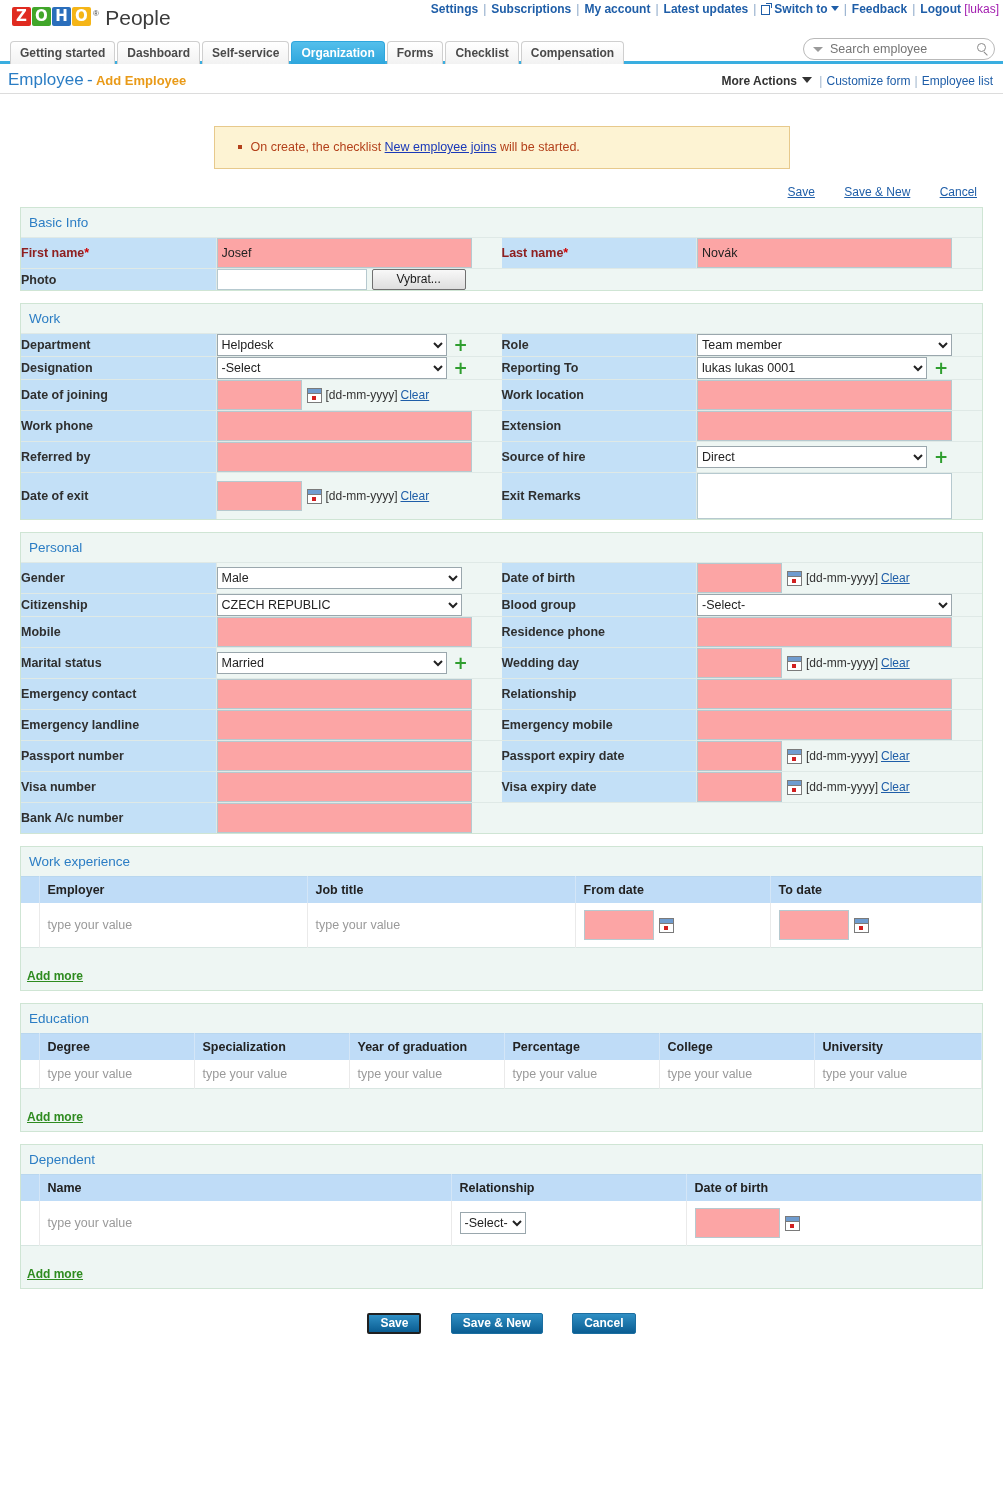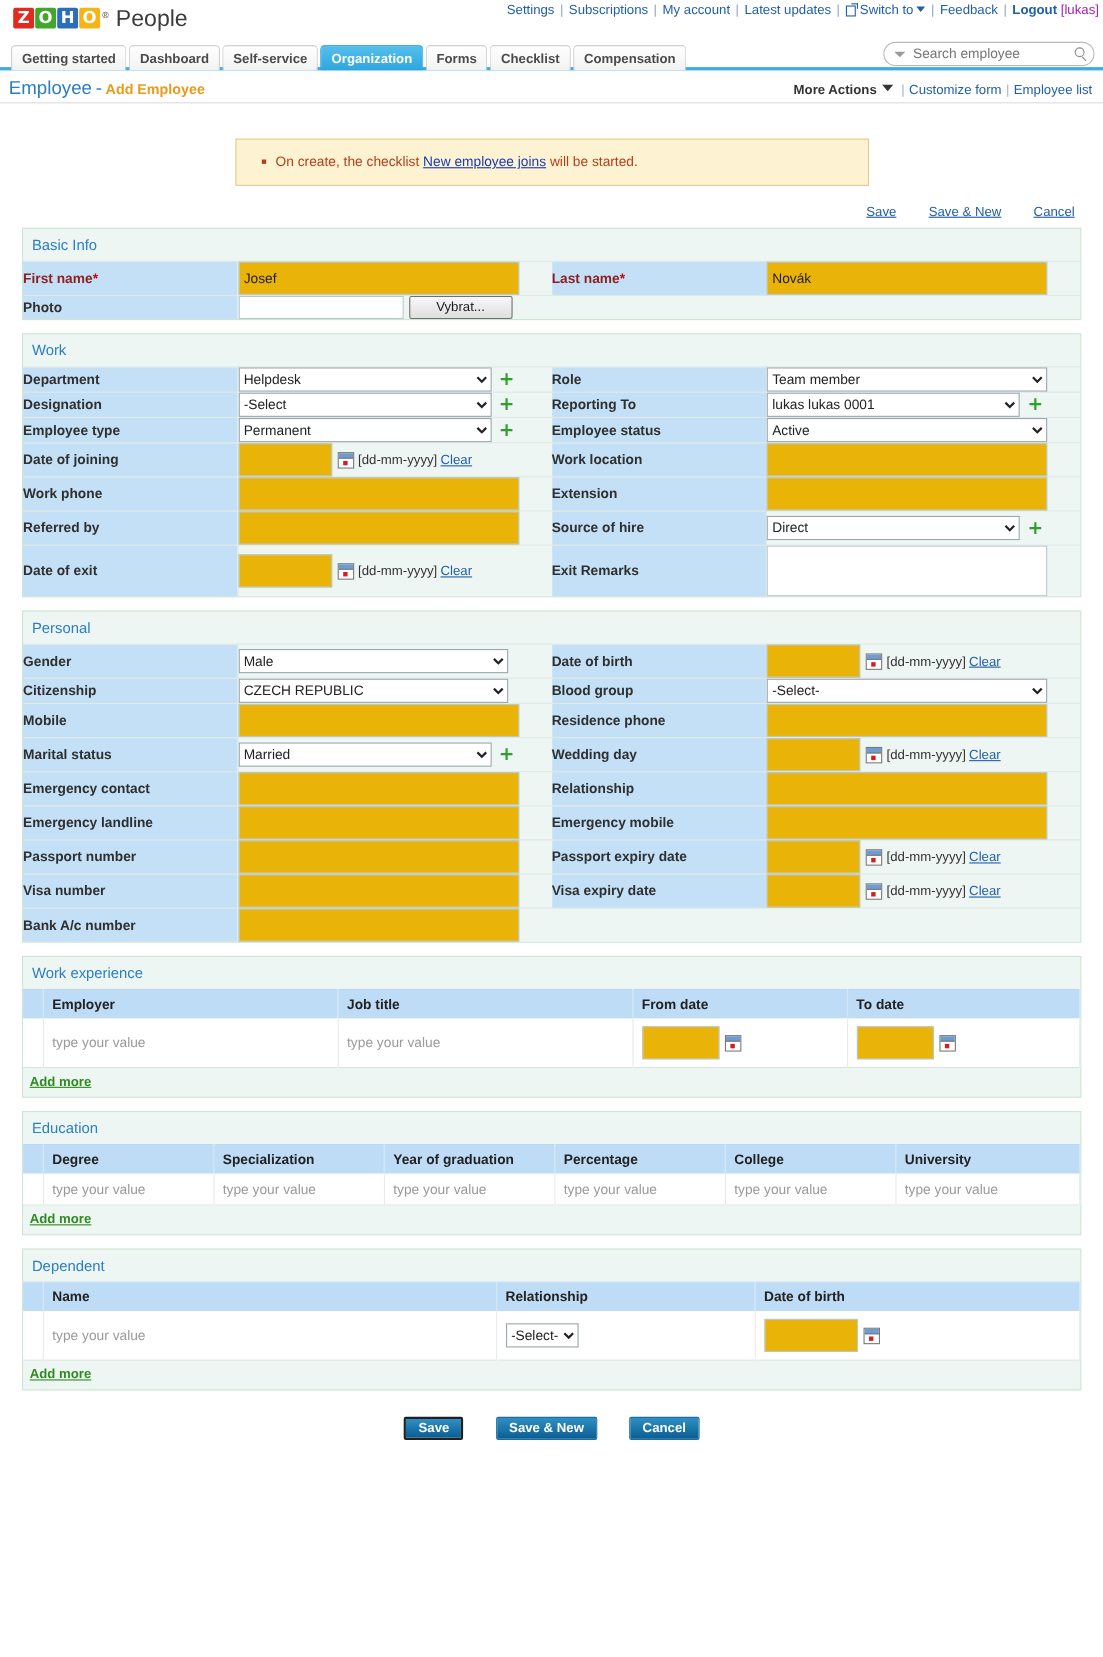--- a/index.html
+++ b/index.html
@@ -21,20 +21,21 @@
   .toplinks {
     position: absolute;
     right: 4px; top: 2px;
     font-size: 12px;
     color: #1f5ea8;
     white-space: nowrap;
   }
   .toplinks a {
     color: #1f5ea8;
     text-decoration: none;
+    font-weight: bold;
   }
   .toplinks .sep { color: #8aa7c8; margin: 0 5px; }
   .toplinks .bold { font-weight: bold; }
   .toplinks .user { color: #a21caf; }
   .switch-ico {
     display: inline-block;
     width: 11px; height: 11px;
     position: relative;
     vertical-align: -1px;
     margin-right: 2px;
@@ -284,21 +285,21 @@
   td.lbl.req { color: #8e2020; }
   td.lbl .star { color: #d00000; }
   td.val {
     background: #eef6f3;
     padding: 6px 0 6px 8px;
   }
   
   input.txt {
     height: 22px;
     border: 1px solid #b6c9cf;
-    background: #eab308;
+    background: #fca5a5;
     font-size: 12.5px;
     padding: 14px 4px;
     font-family: "Liberation Sans", sans-serif;
     color: #222;
     vertical-align: middle;
   }
   input.w255 { width: 255px; }
   input.w85 { width: 85px; }
   input.w70 { width: 70px; }
   select.sel {
@@ -434,21 +435,21 @@
   table.subtbl td.rowhandle {
     width: 18px; padding: 0;
     background: #fff;
   }
   .addmore {
     display: inline-block;
     color: #2e8b1f;
     font-size: 12px;
     font-weight: bold;
     text-decoration: underline;
-    margin: 5px 0 7px 6px;
+    margin: 21px 0 7px 6px;
     cursor: pointer;
   }
   
   .footbtns {
     text-align: center;
     padding: 12px 0 16px 0;
   }
   .btn {
     display: inline-block;
     height: 21px;
@@ -559,30 +560,20 @@
       </td>
     </tr>
     <tr>
       <td class="lbl"><span>Designation</span></td>
       <td class="val">
         <select class="sel s230"><option>-Select</option></select><span class="plus">+</span>
       </td>
       <td class="lbl"><span>Reporting To</span></td>
       <td class="val">
         <select class="sel s230"><option>lukas lukas 0001</option></select><span class="plus">+</span>
-      </td>
-    </tr>
-    <tr>
-      <td class="lbl"><span>Employee type</span></td>
-      <td class="val">
-        <select class="sel s230"><option>Permanent</option></select><span class="plus">+</span>
-      </td>
-      <td class="lbl"><span>Employee status</span></td>
-      <td class="val">
-        <select class="sel s255"><option>Active</option></select>
       </td>
     </tr>
     <tr>
       <td class="lbl"><span>Date of joining</span></td>
       <td class="val">
         <input class="txt w85" type="text" value="" style=""><span class="calico"></span><span class="fmt">[dd-mm-yyyy]</span><a href="#" class="clearlnk">Clear</a>
       </td>
       <td class="lbl"><span>Work location</span></td>
       <td class="val">
         <input class="txt w255" type="text" value="" style="">

